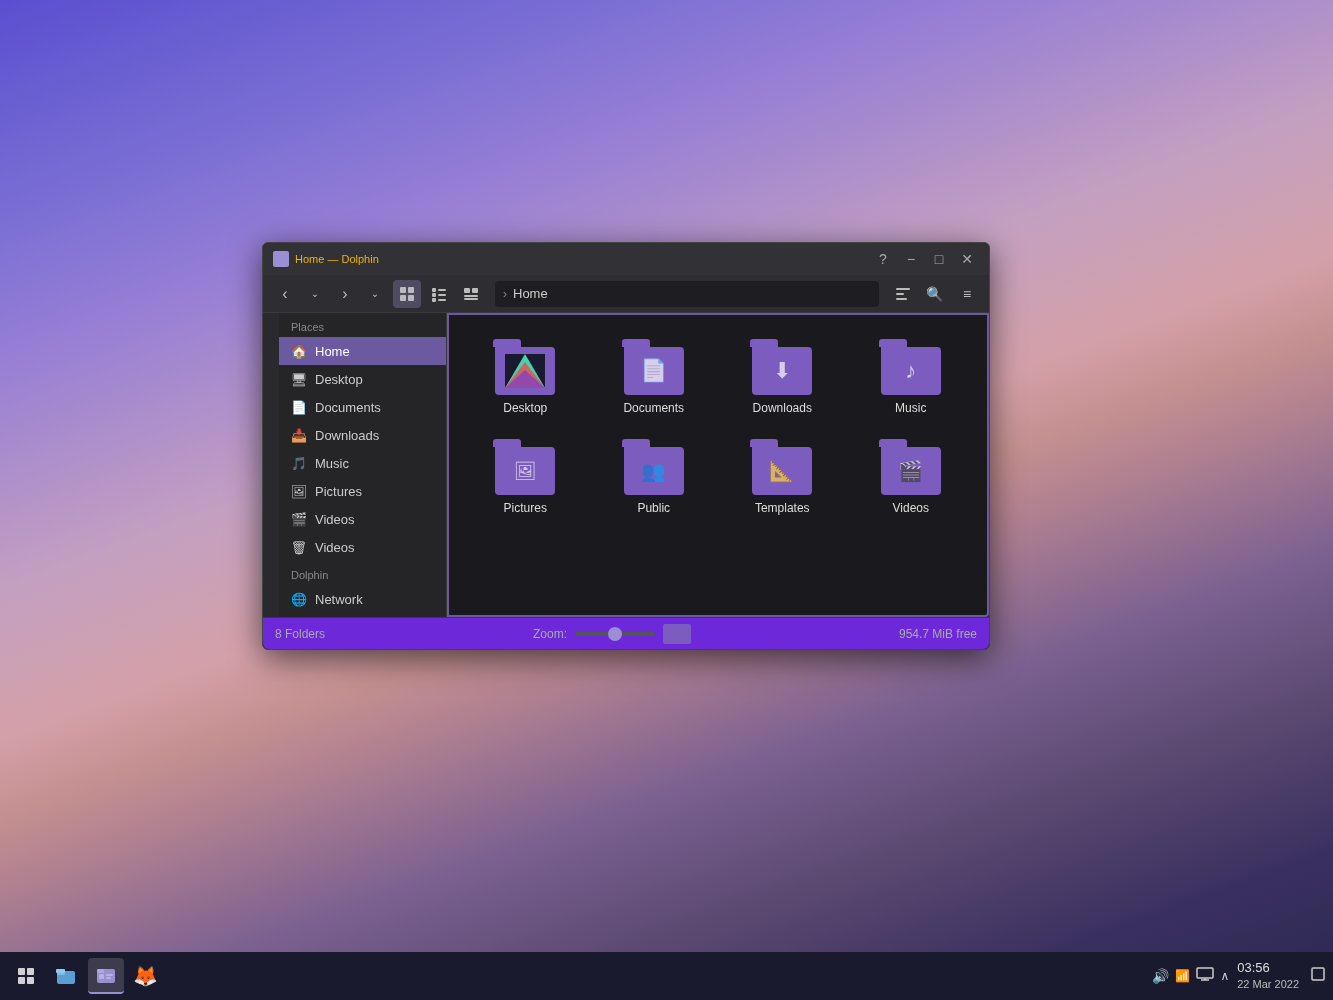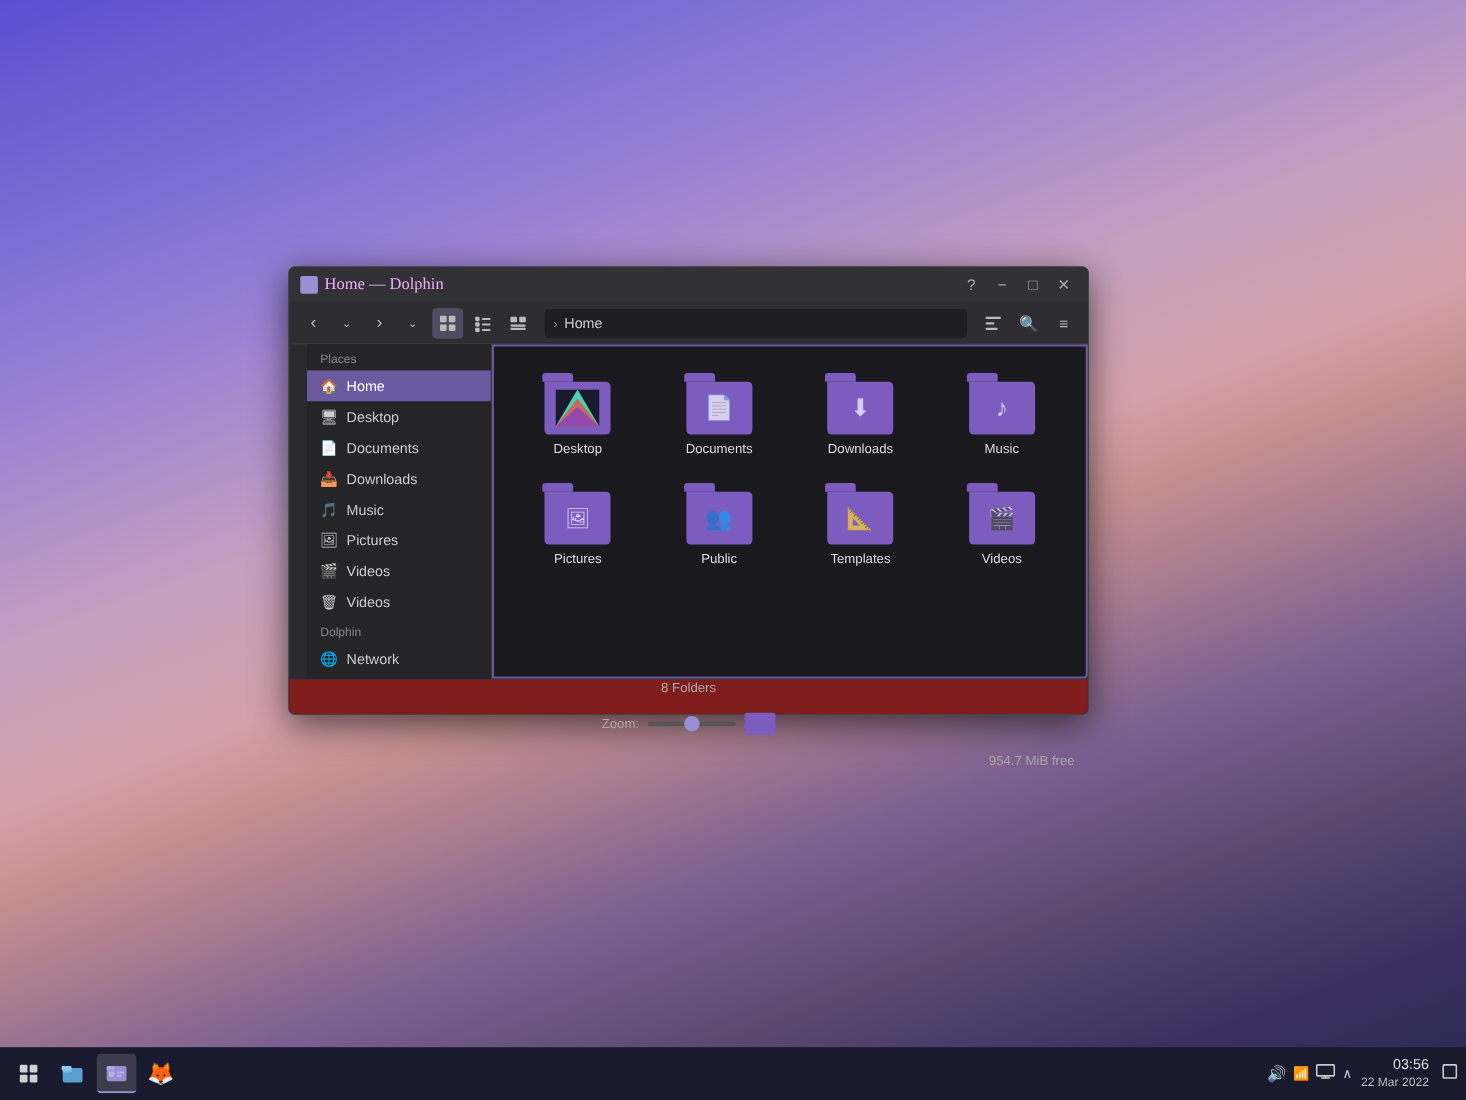--- a/index.html
+++ b/index.html
@@ -76,21 +76,21 @@
       font-size: 12px;
     }
 
     .taskbar-tray {
       display: flex;
       align-items: center;
       gap: 6px;
     }
 
     .taskbar-time {
-      text-align: right;
+      text-align: left;
       line-height: 1.4;
       color: #ddd;
       font-size: 13px;
     }
 
     
     .dolphin-window {
       position: absolute;
       top: 242px;
       left: 262px;
@@ -123,23 +123,22 @@
     }
 
     .window-icon {
       width: 16px;
       height: 16px;
       background: #9b8fd4;
       border-radius: 2px;
     }
 
     .title-text {
-      color: #f0abfc;
-      font-size: 15px;
-      font-family: Liberation Serif, serif;
+      color: #eab308;
+      font-size: 11px;
     }
 
     .title-bar-controls {
       display: flex;
       align-items: center;
       gap: 4px;
     }
 
     .title-btn {
       width: 24px;
@@ -326,29 +325,28 @@
     }
 
     
     .desktop-folder {
       position: relative;
     }
 
     
     .status-bar {
       height: 32px;
-      background: #7f1d1d;
+      background: #6d28d9;
       border-top: 1px solid #3a3a3e;
       display: flex;
       align-items: center;
       padding: 0 12px;
       gap: 16px;
       flex-shrink: 0;
       border-radius: 0 0 6px 6px;
-      flex-direction: column;
     }
 
     .status-text {
       color: #aaa;
       font-size: 12px;
     }
 
     .status-zoom {
       display: flex;
       align-items: center;

